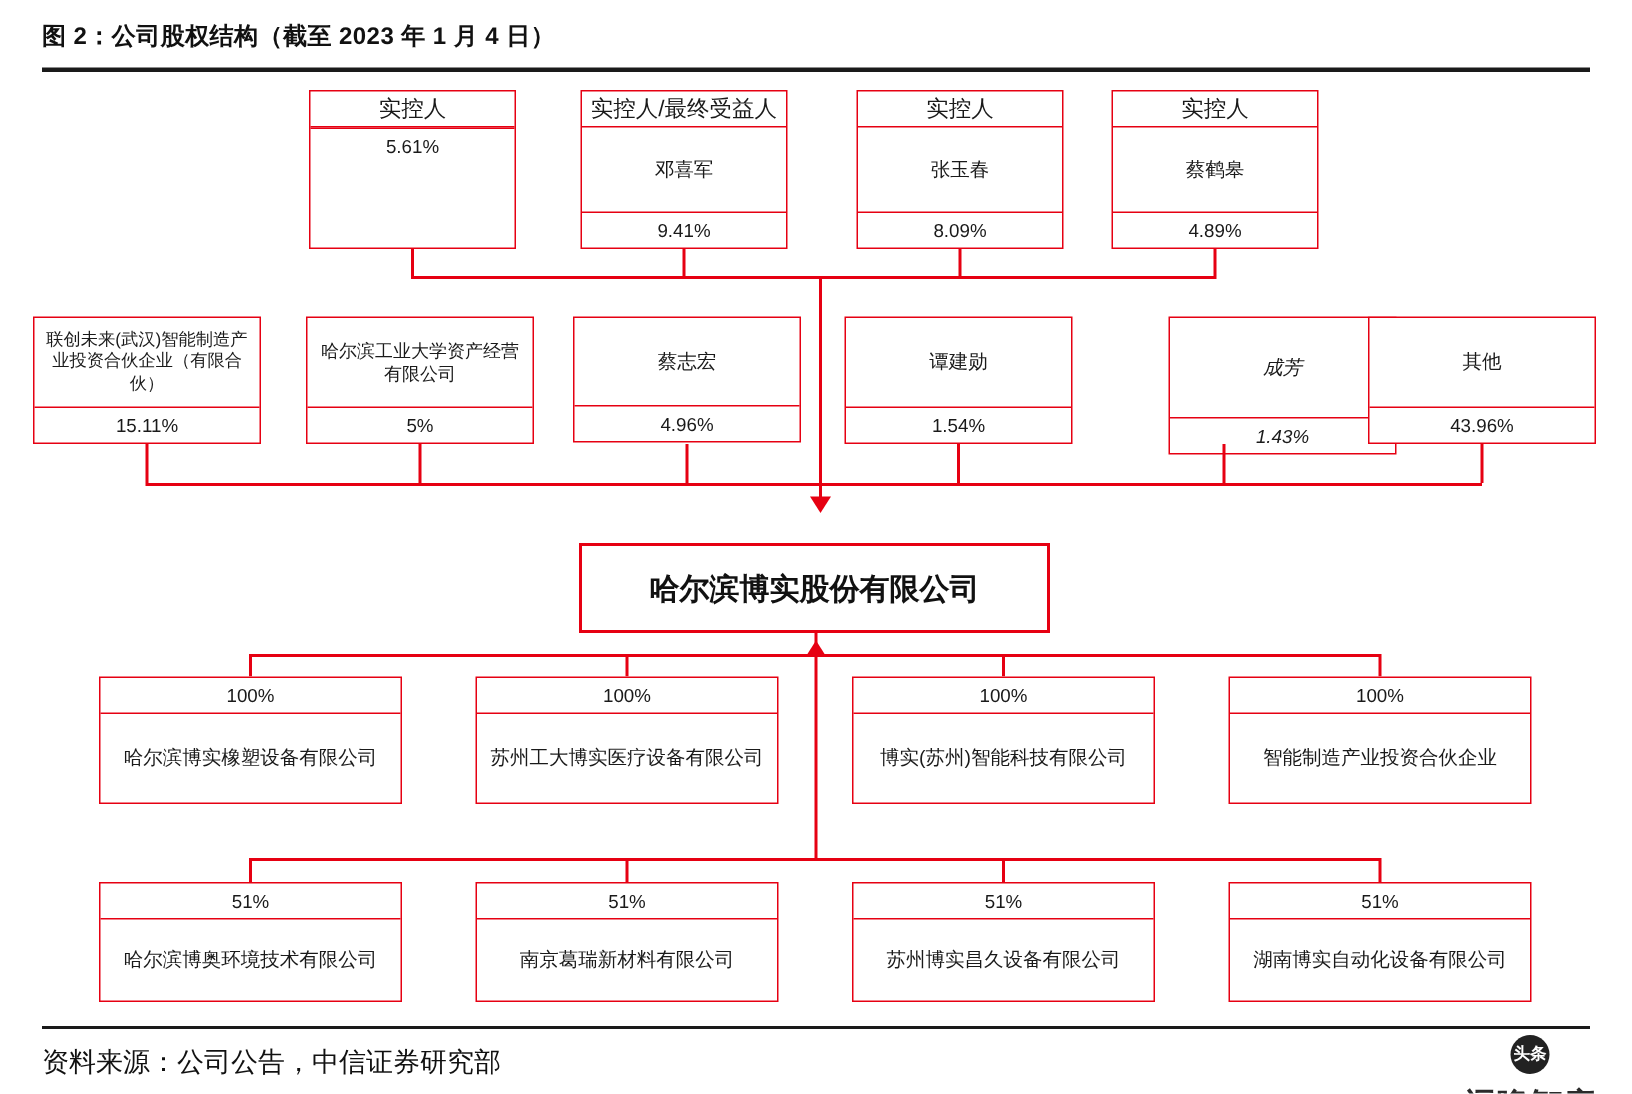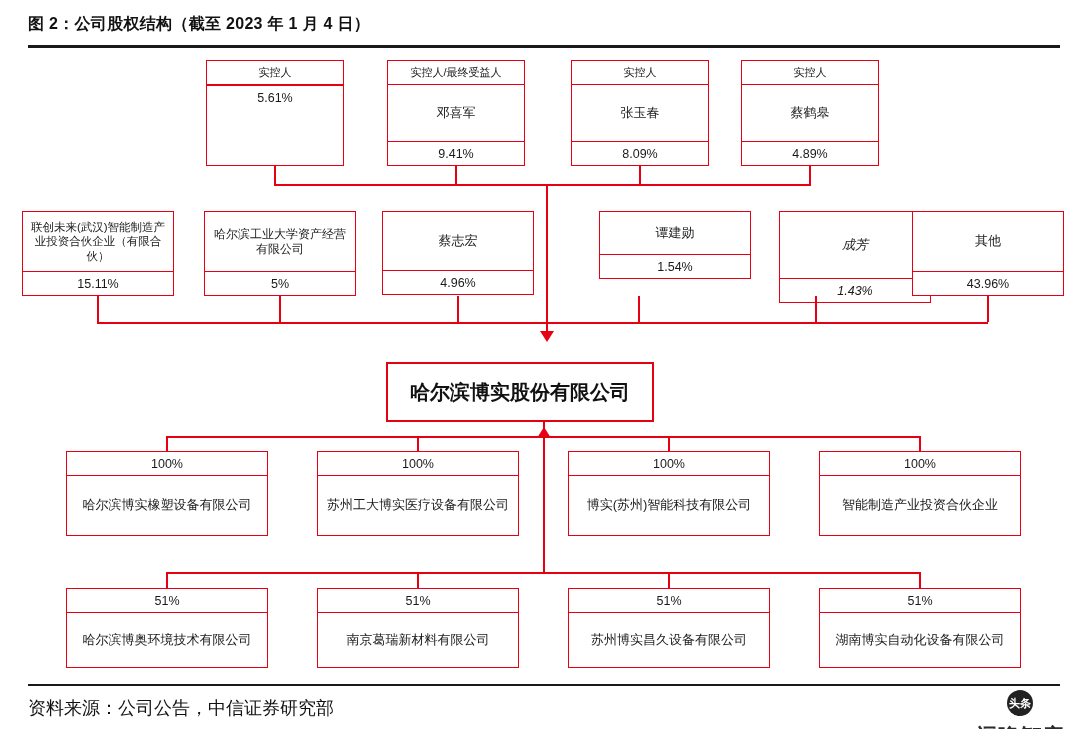--- a/index.html
+++ b/index.html
@@ -44,21 +44,21 @@
   .box{
     position:absolute;
     border:1.6px solid #e60012;
     background:#fff;
     box-sizing:border-box;
     display:flex;flex-direction:column;
     text-align:center;
   }
   .box .label-top{
     border-bottom:1.6px solid #e60012;
-    font-size:11px;
+    font-size:15px;
     display:flex;align-items:center;justify-content:center;
     height:24px;
     box-sizing:border-box;
   }
   .box .name{
     flex:1;
     display:flex;align-items:center;justify-content:center;
     font-size:13px;
     padding:2px 4px;
     box-sizing:border-box;
@@ -151,21 +151,21 @@
   <div class="box" style="left:204px;top:211px;width:152px;height:85px;">
     <div class="name" style="font-size:12px;">哈尔滨工业大学资产经营有限公司</div>
     <div class="pct">5%</div>
   </div>
 
   <div class="box" style="left:382px;top:211px;width:152px;height:84px;">
     <div class="name">蔡志宏</div>
     <div class="pct">4.96%</div>
   </div>
 
-  <div class="box" style="left:563px;top:211px;width:152px;height:68px;margin-left:36px;">
+  <div class="box" style="left:563px;top:211px;width:152px;height:85px;">
     <div class="name">谭建勋</div>
     <div class="pct">1.54%</div>
   </div>
 
   <div class="box" style="left:779px;top:211px;width:152px;height:92px;font-style:italic;">
     <div class="name">成芳</div>
     <div class="pct">1.43%</div>
   </div>
 
   <div class="box" style="left:912px;top:211px;width:152px;height:85px;">
@@ -174,21 +174,21 @@
   </div>
 
   <div class="ln lnv" style="left:97px;top:296px;height:26px;"></div>
   <div class="ln lnv" style="left:279px;top:296px;height:26px;"></div>
   <div class="ln lnv" style="left:457px;top:296px;height:26px;"></div>
   <div class="ln lnv" style="left:638px;top:296px;height:26px;"></div>
   <div class="ln lnv" style="left:815px;top:296px;height:26px;"></div>
   <div class="ln lnv" style="left:987px;top:296px;height:26px;"></div>
   <div class="ln lnh" style="left:97px;top:322px;width:891px;"></div>
 
-  <div class="central" style="left:386px;top:362px;width:268px;height:60px;">哈尔滨博实股份有限公司</div>
+  <div class="central" style="left:386px;top:362px;width:314px;height:60px;">哈尔滨博实股份有限公司</div>
 
   <div class="ln lnv" style="left:543px;top:422px;height:14px;"></div>
   <div class="ln lnh" style="left:166px;top:436px;width:754px;"></div>
   <div class="ln lnv" style="left:166px;top:436px;height:15px;"></div>
   <div class="ln lnv" style="left:417px;top:436px;height:15px;"></div>
   <div class="ln lnv" style="left:668px;top:436px;height:15px;"></div>
   <div class="ln lnv" style="left:919px;top:436px;height:15px;"></div>
 
   <div class="box sub" style="left:66px;top:451px;width:202px;height:85px;">
     <div class="label-top">100%</div>

